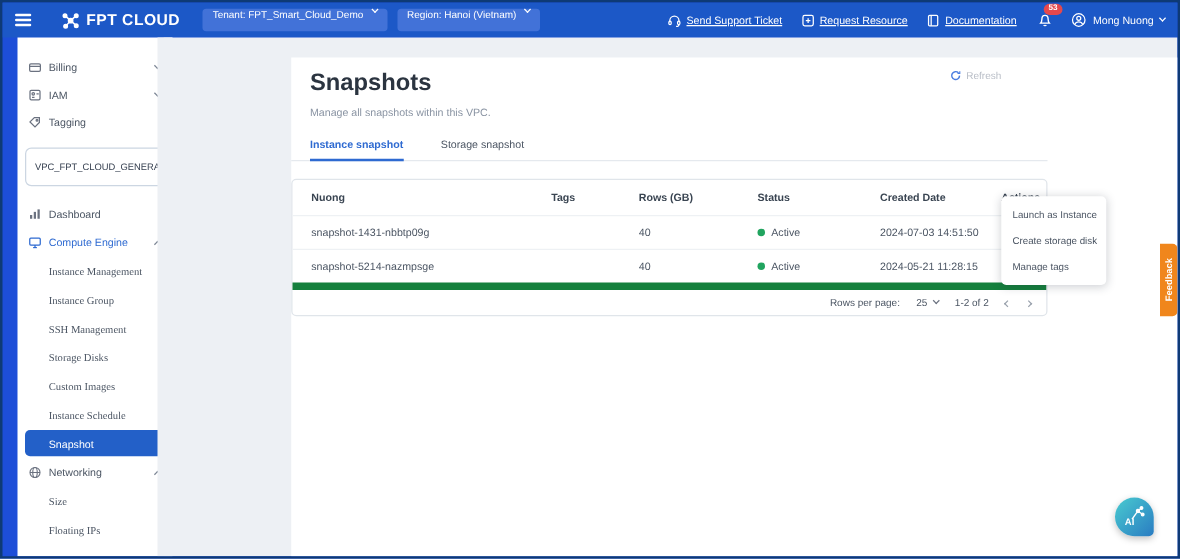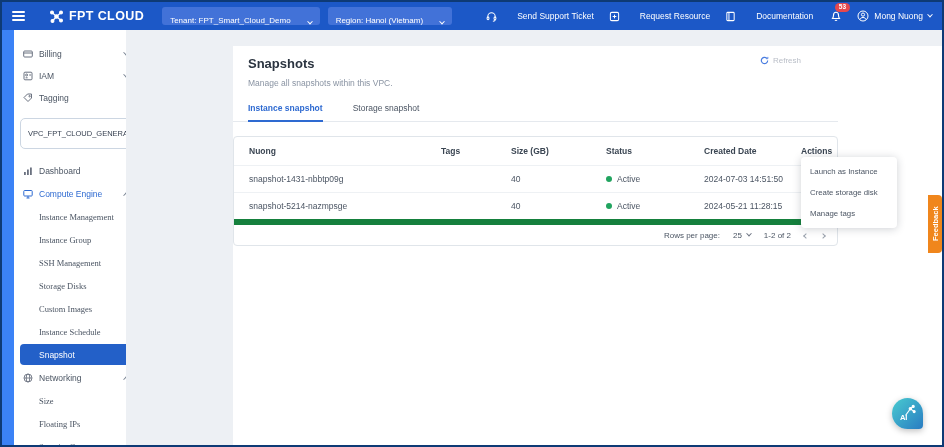--- a/index.html
+++ b/index.html
@@ -1,38 +1,38 @@
 <!DOCTYPE html>
 <html><head>
 <meta charset="utf-8">
 <style>
   * { box-sizing: border-box; }
   html,body { margin:0; padding:0; background:#fff; }
   .screen {
     position:relative; width:944px; height:447px;
-    border:2px solid #0e3a75; background:#3b82f6;
+    border:2px solid #0e3a75; background:#1d4ed8;
     font-family:"Liberation Sans", sans-serif; overflow:hidden;
   }
 
   
   .topbar {
     position:absolute; left:0; top:0; right:0; height:28px;
     background:#1c58c7; display:flex; align-items:center;
     color:#fff; padding:0 10px;
   }
   .hamburger { width:13px; display:flex; flex-direction:column; gap:2px; cursor:pointer; margin-right:24px; }
   .hamburger span { display:block; height:2px; background:#fff; border-radius:1px; }
   .logo { display:flex; align-items:center; gap:5px; margin-right:18px; }
   .logo-text { font-size:12.5px; font-weight:bold; letter-spacing:.4px; }
   .tb-btn {
-    height:18px; background:#4272d8; border-radius:3px; display:flex; align-items:flex-end;
-    gap:17px; padding:0 8px; font-size:8px; color:#fff; margin-right:8px; cursor:pointer; white-space:nowrap;
+    height:18px; background:#4272d8; border-radius:3px; display:flex; align-items:flex-start;
+    gap:7px; padding:0 8px; font-size:8px; color:#fff; margin-right:8px; cursor:pointer; white-space:nowrap;
   }
   .tb-right { margin-left:auto; display:flex; align-items:center; gap:15px; font-size:8.5px; }
-  .tb-link { display:flex; align-items:center; gap:20px; cursor:pointer; white-space:nowrap; }
+  .tb-link { display:flex; align-items:center; gap:4px; cursor:pointer; white-space:nowrap;text-decoration:underline; }
   .bell-wrap { position:relative; cursor:pointer; margin-left:2px; }
   .badge {
     position:absolute; top:-6px; left:5px; background:#e5484d; color:#fff;
     font-size:6.5px; font-weight:bold; border-radius:7px; padding:1.5px 3.5px; line-height:1;
   }
   .user { display:flex; align-items:center; gap:5px; cursor:pointer; }
 
   .chev { width:4px; height:4px; border-right:1.2px solid currentColor; border-bottom:1.2px solid currentColor; display:inline-block; }
   .chev.down { transform:rotate(45deg) translate(-1px,-1px); }
   .chev.up   { transform:rotate(-135deg) translate(-1px,-1px); }
@@ -66,21 +66,21 @@
     display:flex; flex-direction:column; align-items:center; justify-content:space-between; padding:2px 0;
   }
   .sb-arrow { width:0; height:0; border-left:2.5px solid transparent; border-right:2.5px solid transparent; }
   .sb-arrow.up { border-bottom:3.5px solid #8a939e; }
   .sb-arrow.dn { border-top:3.5px solid #8a939e; }
   .sb-thumb { position:absolute; top:8px; left:1.5px; width:4px; height:110px; background:#c2c8cf; border-radius:2px; }
 
   
   .main { position:absolute; left:124px; top:28px; right:0; bottom:0; background:#edf0f4; }
   .panel { position:absolute; left:107px; top:16px; right:0; bottom:0; background:#fff; }
-  .page-title { font-size:13px; font-weight:bold; color:#2b3440; margin:10px 0 0 15px; }
+  .page-title { font-size:19px; font-weight:bold; color:#2b3440; margin:10px 0 0 15px; }
   .page-sub { font-size:8.5px; color:#8a94a3; margin:7px 0 0 15px; }
   .refresh { position:absolute; left:527px; top:10px; display:flex; align-items:center; gap:4px; cursor:pointer; }
   .refresh-label { font-size:8px; color:#b9bec7; }
 
   .tabs { width:605px; margin-top:15px; padding-left:15px; border-bottom:1px solid #e5e9ee; display:flex; gap:30px; }
   .tab { font-size:8.5px; padding-bottom:7px; cursor:pointer; color:#4b5563; }
   .tab.active { color:#2e6ad1; font-weight:bold; border-bottom:2px solid #2e6ad1; margin-bottom:-1px; }
 
   .table-box { width:605px; margin-top:14px; border:1px solid #e0e5ea; border-radius:4px; background:#fff; }
   .trow { display:flex; align-items:center; height:27px; padding:0 15px; font-size:8.5px; color:#4b5563; border-top:1px solid #eef1f4; }
@@ -94,21 +94,21 @@
   .dot { width:6px; height:6px; border-radius:50%; background:#21a45f; display:inline-block; }
   .dots { color:#6b7280; letter-spacing:1.5px; font-weight:bold; cursor:pointer; }
   .dots::before { content:"···"; }
 
   .pager { display:flex; align-items:center; justify-content:flex-end; gap:13px; height:26px; border-top:6px solid #15803d; padding-right:12px; font-size:8px; color:#4b5563; }
   .pager .sel { display:flex; align-items:center; gap:5px; cursor:pointer; }
   .pg-chev { color:#9aa2ad; cursor:pointer; }
 
   
   .ctx-menu {
-    position:absolute; left:799px; top:155px; width:96px; background:#fff;
+    position:absolute; left:799px; top:155px; width:84px; background:#fff;
     border-radius:4px; box-shadow:0 1px 8px rgba(30,40,60,.22); padding:4px 0; z-index:20;
   }
   .ctx-item { height:21px; display:flex; align-items:center; padding:0 9px; font-size:7.8px; color:#4b5563; cursor:pointer; white-space:nowrap; }
   .ctx-item.danger { color:#e5484d; }
 
   
   .feedback {
     position:absolute; right:0; top:193px; width:14px; height:58px; background:#f0861c;
     border-radius:4px 0 0 4px; color:#fff; font-size:7.5px; font-weight:bold;
     writing-mode:vertical-rl; transform:rotate(180deg);
@@ -328,21 +328,21 @@
 
       <div class="tabs">
         <div class="tab active">Instance snapshot</div>
         <div class="tab">Storage snapshot</div>
       </div>
 
       <div class="table-box">
         <div class="trow head">
           <div class="c-name">Nuong</div>
           <div class="c-tags">Tags</div>
-          <div class="c-size">Size (GB)</div>
+          <div class="c-size">Rows (GB)</div>
           <div class="c-status">Status</div>
           <div class="c-created">Created Date</div>
           <div class="c-actions">Actions</div>
         </div>
 
         <div class="trow">
           <div class="c-name">snapshot-1431-nbbtp09g</div>
           <div class="c-tags"></div>
           <div class="c-size">40</div>
           <div class="c-status">

